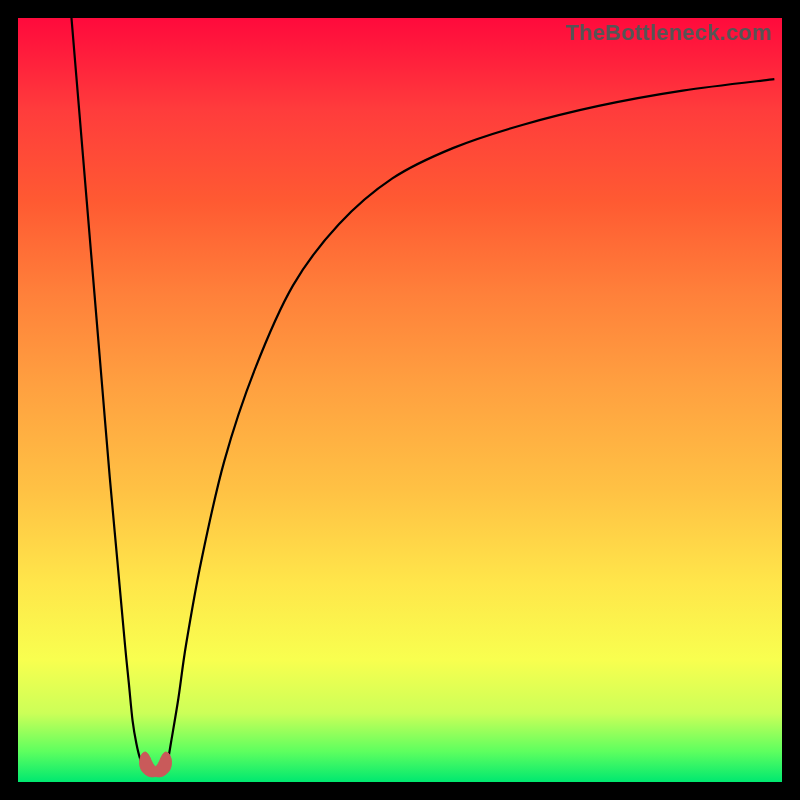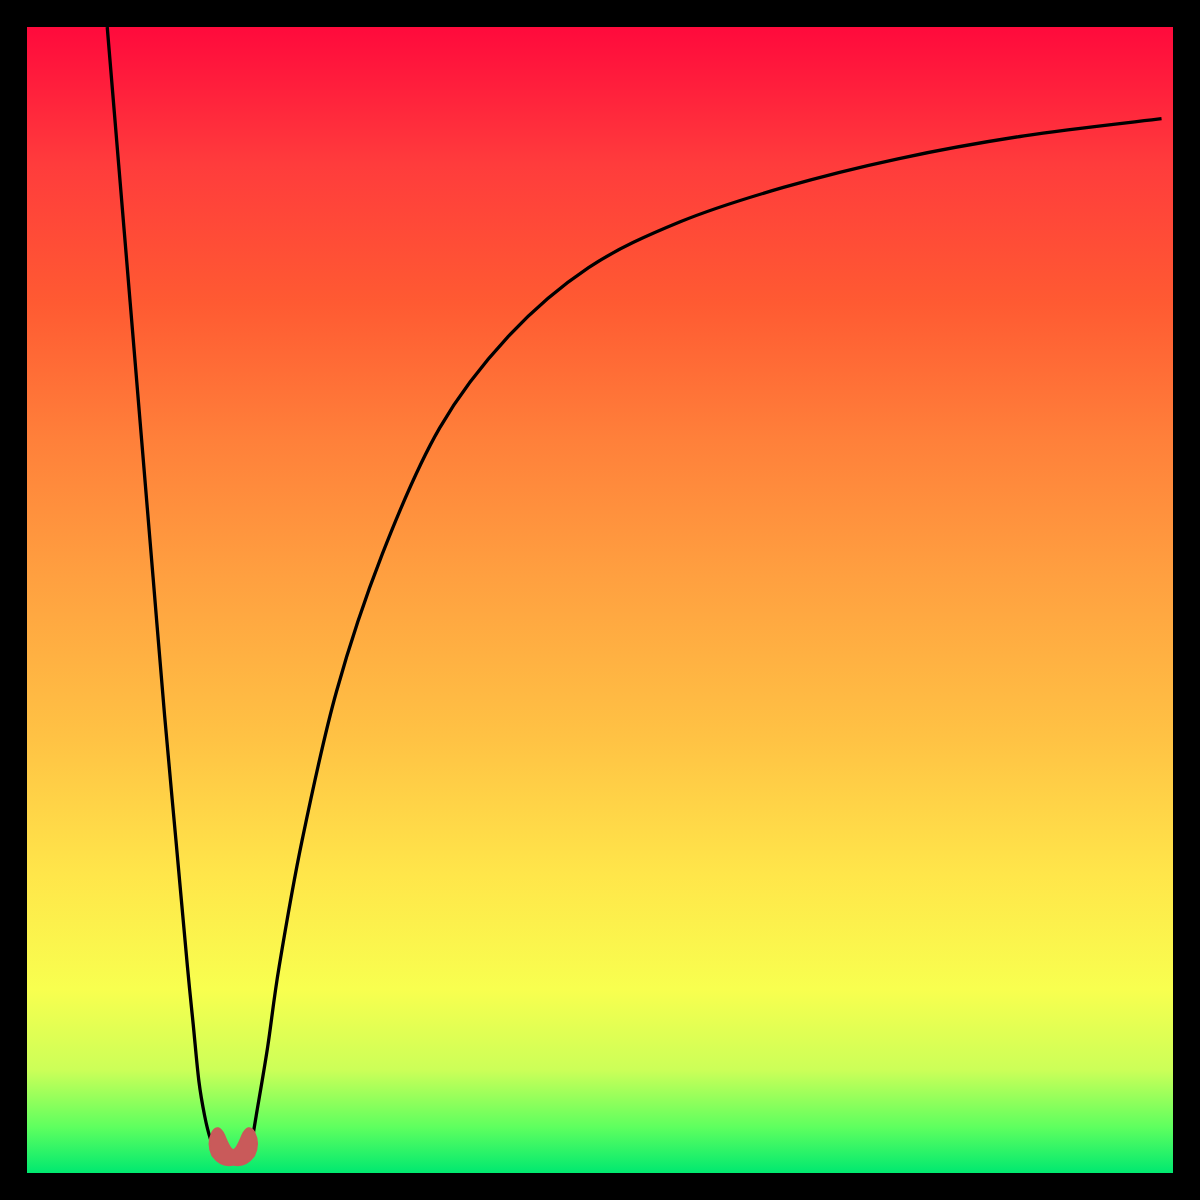--- a/index.html
+++ b/index.html
@@ -57,20 +57,21 @@
   .blob {
     fill: #c95a5a;
     stroke: #c95a5a;
     stroke-width: 1;
   }
 </style>
 </head>
 <body>
 
 <div class="frame">
+  <div class="attribution">TheBottleneck.com</div>
 
   <svg class="curves" viewBox="0 0 764 764" preserveAspectRatio="none">
     <path id="left-branch" class="curve" d="M 53.480000000000004 0 C 54.75333333333334 15.279999999999992, 58.57333333333334 61.11999999999995, 61.120000000000005 91.67999999999995 C 63.66666666666667 122.23999999999995, 66.21333333333332 152.8, 68.75999999999999 183.36 C 71.30666666666666 213.92000000000002, 73.85333333333334 244.47999999999996, 76.4 275.03999999999996 C 78.94666666666667 305.59999999999997, 81.49333333333334 336.15999999999997, 84.04 366.71999999999997 C 86.58666666666667 397.28, 89.13333333333333 429.1133333333333, 91.67999999999999 458.4 C 94.22666666666666 487.68666666666667, 96.77333333333334 514.4266666666667, 99.32000000000001 542.44 C 101.86666666666667 570.4533333333334, 105.05000000000001 606.1066666666667, 106.96000000000001 626.48 C 108.87 646.8533333333334, 109.50666666666666 651.9466666666666, 110.77999999999999 664.68 C 112.05333333333331 677.4133333333333, 113.32666666666665 692.6933333333334, 114.6 702.88 C 115.87333333333333 713.0666666666666, 117.14666666666666 719.4333333333333, 118.42 725.8 C 119.69333333333334 732.1666666666666, 120.96666666666667 737.26, 122.24000000000001 741.08 C 123.51333333333335 744.9000000000001, 125.42333333333333 747.4466666666667, 126.06 748.72"></path>
     <path id="right-branch" class="curve" d="M 148.98000000000002 748.72 C 149.61666666666667 744.9, 150.89000000000001 737.26, 152.8 725.8 C 154.71 714.3399999999999, 157.89333333333332 696.5133333333333, 160.44 679.96 C 162.98666666666668 663.4066666666668, 164.26000000000002 649.4, 168.08 626.48 C 171.9 603.5600000000001, 176.9933333333333 573, 183.35999999999999 542.44 C 189.72666666666666 511.88000000000005, 197.36666666666667 474.9533333333334, 206.28 443.12 C 215.19333333333333 411.28666666666663, 225.38 380.7266666666667, 236.84 351.44 C 248.3 322.1533333333333, 261.0333333333333 291.5933333333333, 275.03999999999996 267.4 C 289.0466666666666 243.20666666666665, 304.32666666666665 224.10666666666665, 320.88 206.27999999999997 C 337.43333333333334 188.4533333333333, 355.26 173.17333333333326, 374.36 160.43999999999994 C 393.46000000000004 147.70666666666662, 413.8333333333333 138.79333333333332, 435.47999999999996 129.88 C 457.1266666666666 120.96666666666668, 480.0466666666667 113.96333333333337, 504.24 106.96000000000004 C 528.4333333333334 99.9566666666667, 553.9 93.59000000000003, 580.64 87.86000000000001 C 607.38 82.13, 635.3933333333333 77.03666666666659, 664.68 72.57999999999993 C 693.9666666666666 68.12333333333326, 741.08 63.029999999999994, 756.36 61.120000000000005"></path>
     <path id="blob" class="blob" d="M 123.51999999999998 736.54
    Q 119.51999999999998 744.54 123.51999999999998 752.54
    Q 129.51999999999998 760.54 137.51999999999998 758.54
    Q 145.51999999999998 760.54 151.51999999999998 752.54
    Q 155.51999999999998 744.54 151.51999999999998 736.54
    Q 147.51999999999998 730.54 143.51999999999998 738.54

